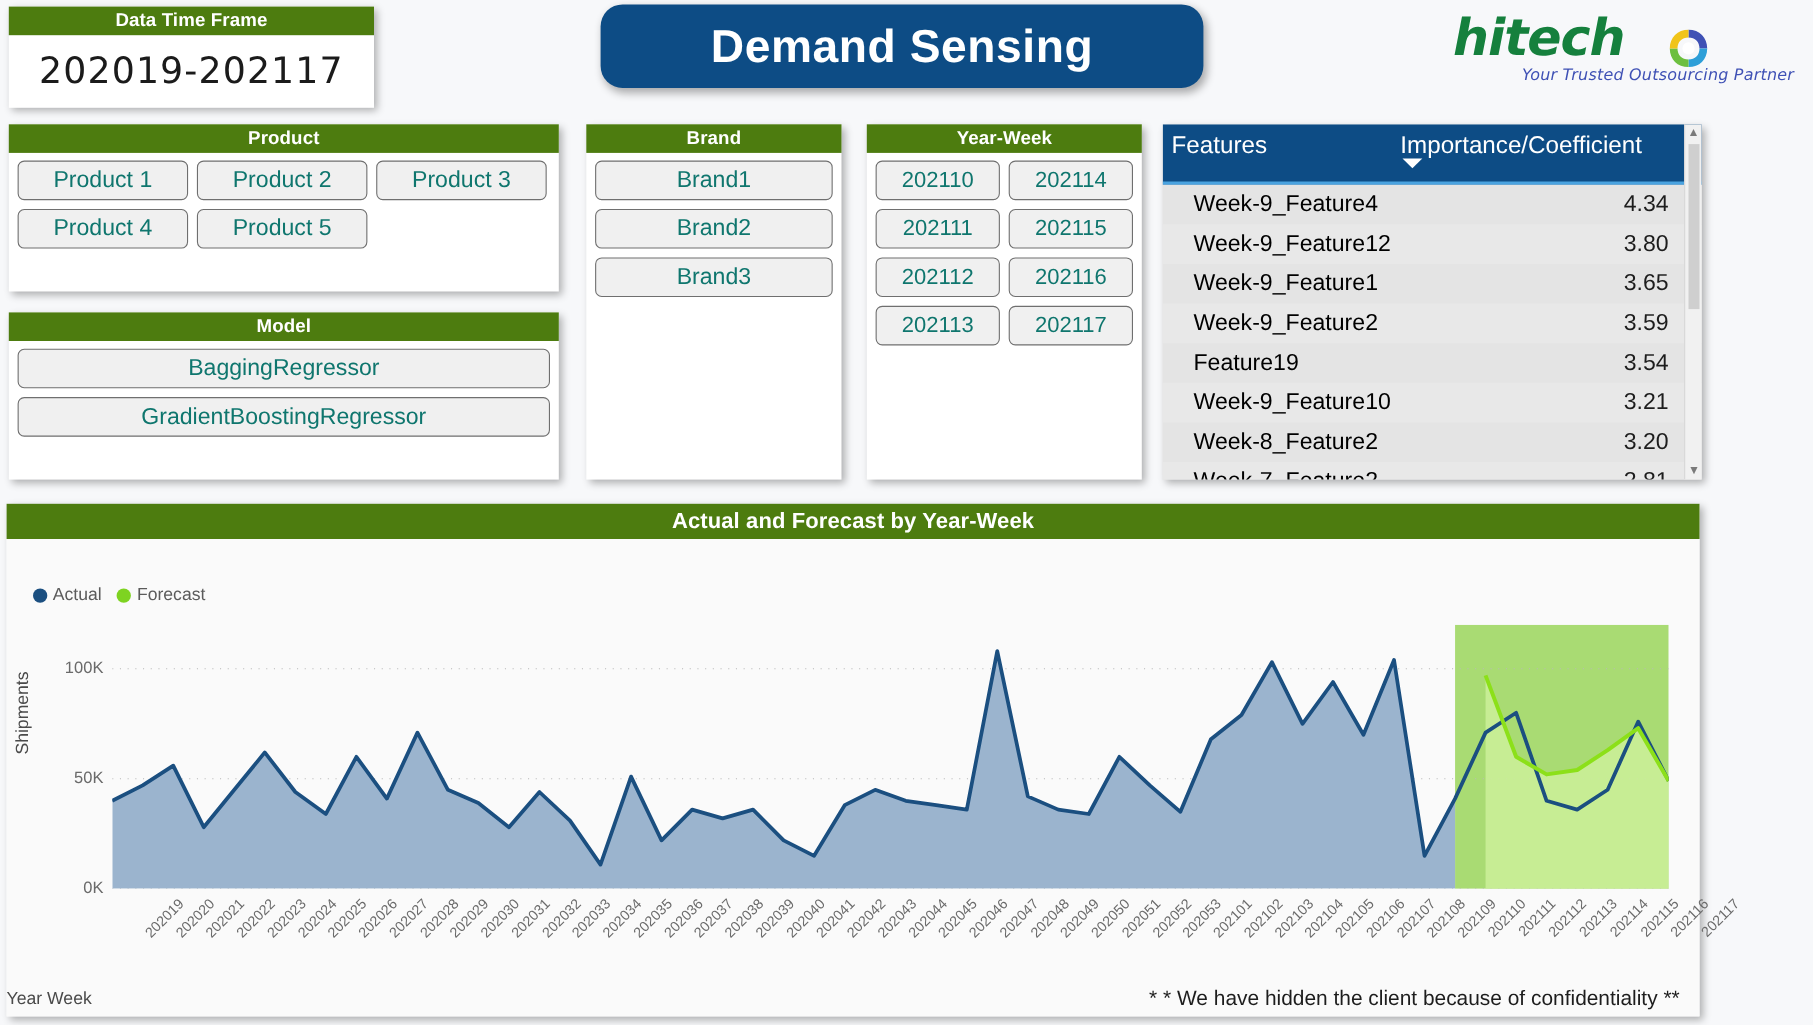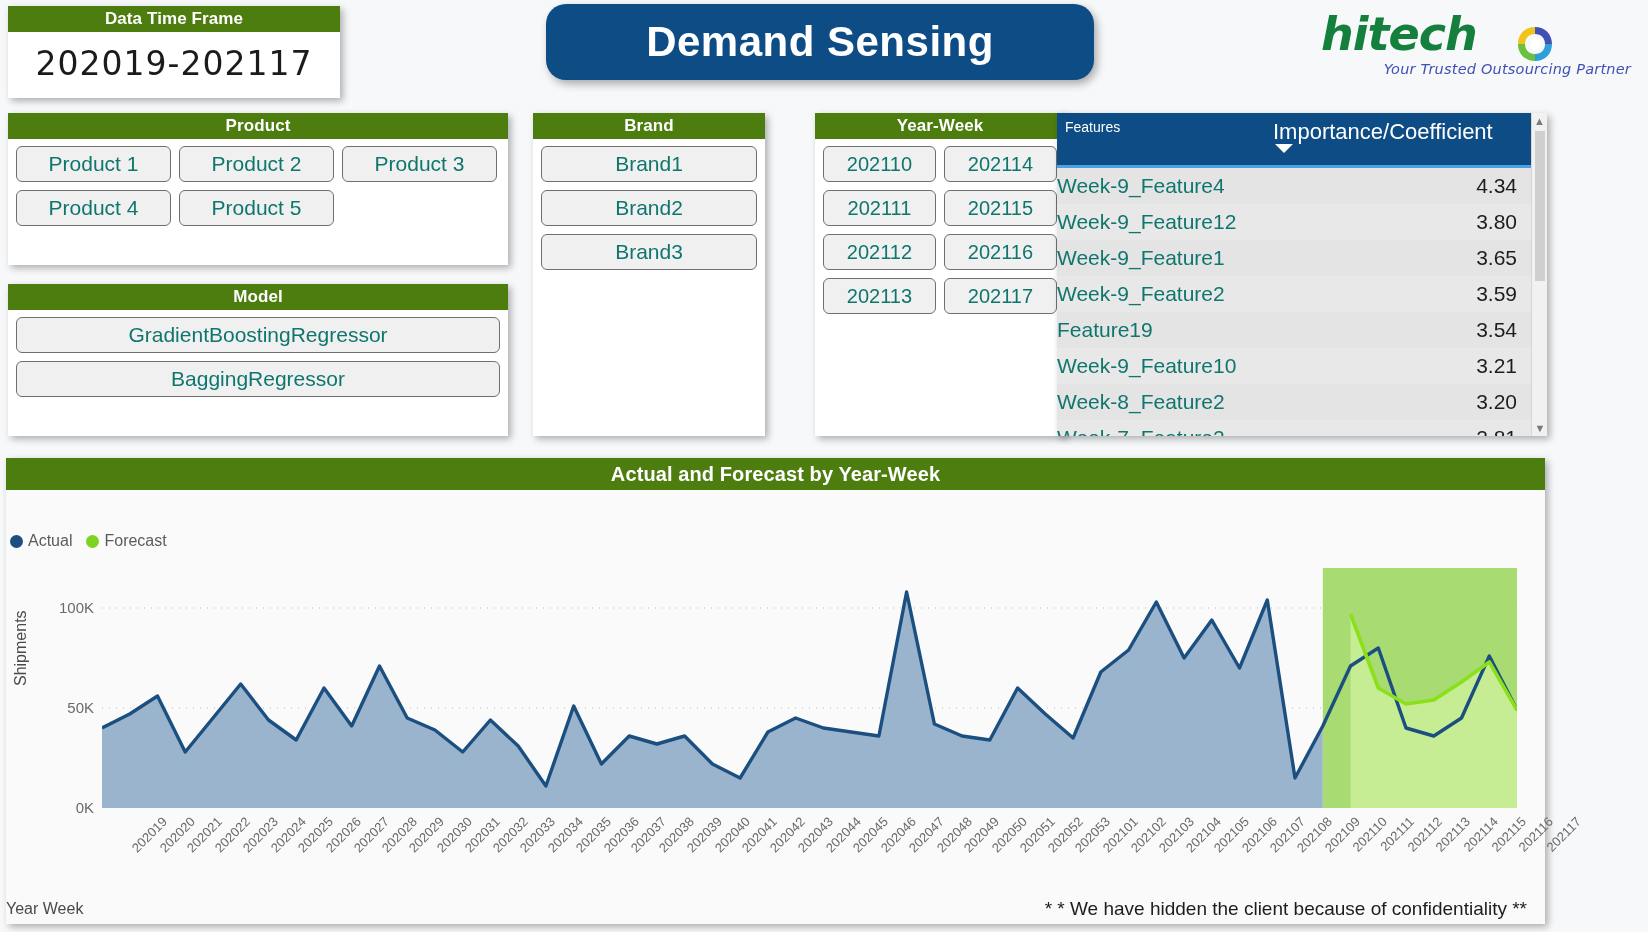--- a/index.html
+++ b/index.html
@@ -76,58 +76,58 @@
   #product-panel .tile { width: 155px; height: 36px; }
 
   #model-panel { left: 8px; top: 284px; width: 500px; height: 152px; }
   #model-panel .body { padding: 7px 8px 8px 8px; display: flex; flex-direction: column; gap: 8px; }
   #model-panel .tile { width: 484px; height: 36px; }
 
   #brand-panel { left: 533px; top: 113px; width: 232px; height: 323px; }
   #brand-panel .body { padding: 7px 8px 8px 8px; display: flex; flex-direction: column; gap: 8px; }
   #brand-panel .tile { width: 216px; height: 36px; }
 
-  #yw-panel { left: 815px; top: 113px; width: 250px; height: 323px; }
+  #yw-panel { left: 788px; top: 113px; width: 250px; height: 323px; }
   #yw-panel .body { padding: 7px 8px 8px 8px; display: flex; flex-wrap: wrap; gap: 8px; }
   #yw-panel .tile { width: 113px; height: 36px; font-size: 20px; }
 
   
   #feat-panel {
     left: 1057px; top: 113px; width: 490px; height: 323px;
     background: #e6e6e6; overflow: hidden;
   }
   #feat-head {
     display: flex; background: #0d4c85; color: #fff; height: 55px;
     border-bottom: 3px solid #4aa3e0;
   }
-  #feat-head .c1 { width: 210px; padding: 6px 0 0 8px; font-size: 14px; }
+  #feat-head .c1 { width: 210px; padding: 6px 0 0 8px; font-size: 22px; }
   #feat-head .c2 { flex: 1; padding: 6px 0 0 6px; font-size: 22px; position: relative; }
   #feat-head .sort-caret {
     position: absolute; left: 8px; top: 31px;
     width: 0; height: 0; border-left: 9px solid transparent;
     border-right: 9px solid transparent; border-top: 9px solid #ffffff;
   }
   .feat-row { display: flex; height: 36px; align-items: center; background: #e4e4e4; }
   .feat-row.alt { background: #e8e8e8; }
-  .feat-row .f-name { width: 352px; padding-left: 0; font-size: 21px; color: #0f766e; }
+  .feat-row .f-name { width: 352px; padding-left: 0; font-size: 21px; color: #000000; margin-left: 28px; }
   .feat-row .f-val { flex: 1; text-align: right; padding-right: 30px; font-size: 21px; color: #1d1d1d; }
   #feat-scroll {
     position: absolute; right: 0; top: 0; width: 16px; height: 323px;
     background: #f1f1f1; border-left: 1px solid #d6d6d6;
   }
   #feat-scroll .arr { text-align: center; font-size: 11px; color: #7a7a7a; line-height: 16px; }
   #feat-scroll .arr.bot { position: absolute; bottom: 0; width: 16px; }
   #feat-scroll .thumb { position: absolute; top: 18px; left: 3px; width: 10px; height: 150px; background: #cfcfcf; }
 
   
   #chart-panel { left: 6px; top: 458px; width: 1539px; height: 466px; }
   #chart-head { height: 32px; line-height: 32px; font-size: 20px; }
   #chart-body { position: relative; width: 100%; height: 434px; background: #fafafa; }
 
-  .legend { position: absolute; left: 4px; top: 42px; display: flex; gap: 14px; align-items: flex-end; }
+  .legend { position: absolute; left: 24px; top: 42px; display: flex; gap: 14px; align-items: flex-end; }
   .legend .item { display: flex; align-items: center; gap: 5px; font-size: 16px; color: #5b5b5b; }
   .legend .dot { width: 13px; height: 13px; border-radius: 50%; display: inline-block; }
 
   #ylabel {
     position: absolute; left: 6px; top: 196px;
     transform: rotate(-90deg); transform-origin: left top;
     font-size: 16px; color: #4a4a4a; white-space: nowrap;
   }
   .ytick { position: absolute; font-size: 15px; color: #6a6a6a; text-align: right; width: 54px; }
   #xlabel {
@@ -178,22 +178,22 @@
       <div class="tile">Product 2</div>
       <div class="tile">Product 3</div>
       <div class="tile">Product 4</div>
       <div class="tile">Product 5</div>
     </div>
   </div>
 
   <div class="panel" id="model-panel">
     <div class="panel-head slicer-head">Model</div>
     <div class="body">
+      <div class="tile">BaggingRegressor</div>
       <div class="tile">GradientBoostingRegressor</div>
-      <div class="tile">BaggingRegressor</div>
     </div>
   </div>
 
   <div class="panel" id="brand-panel">
     <div class="panel-head slicer-head">Brand</div>
     <div class="body">
       <div class="tile">Brand1</div>
       <div class="tile">Brand2</div>
       <div class="tile">Brand3</div>
     </div>

